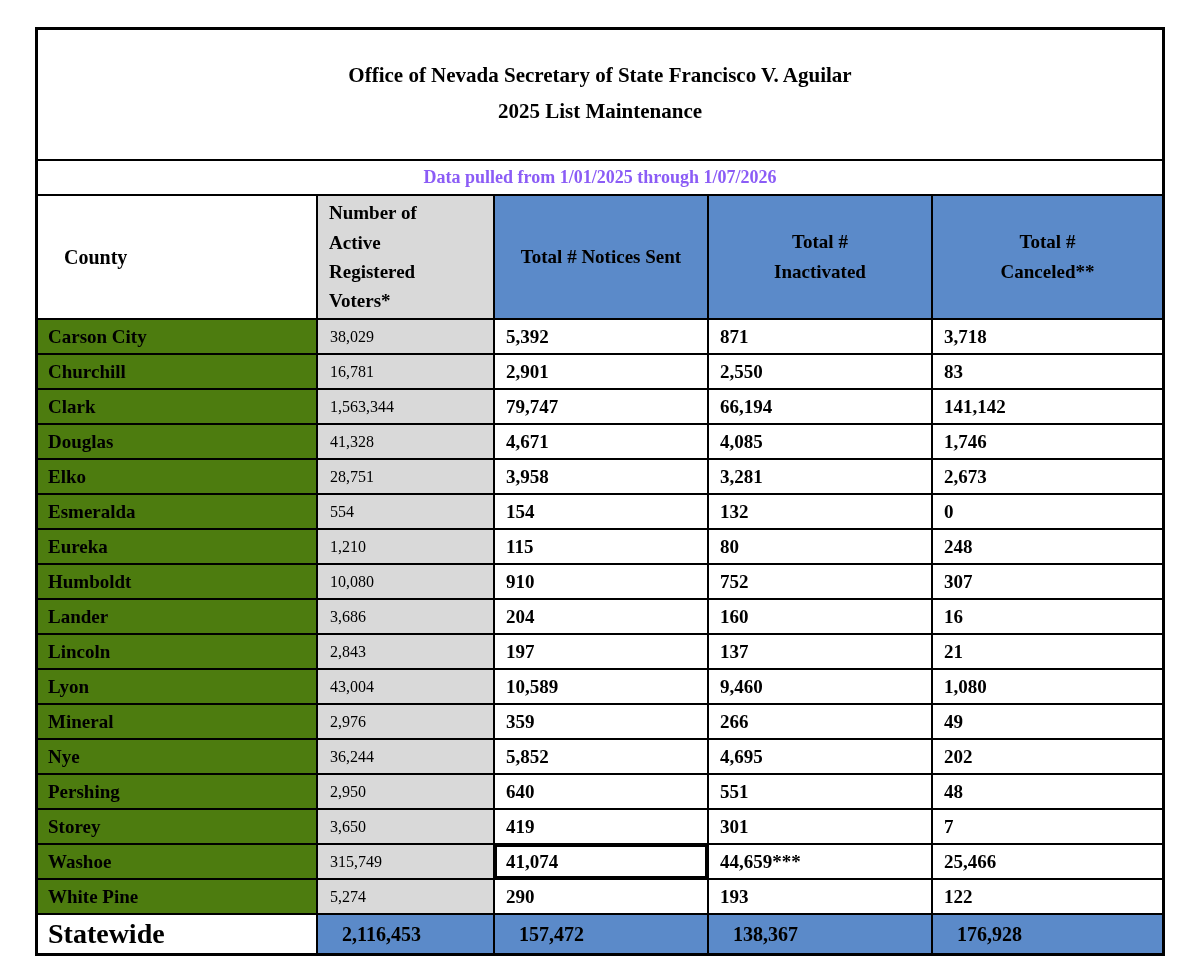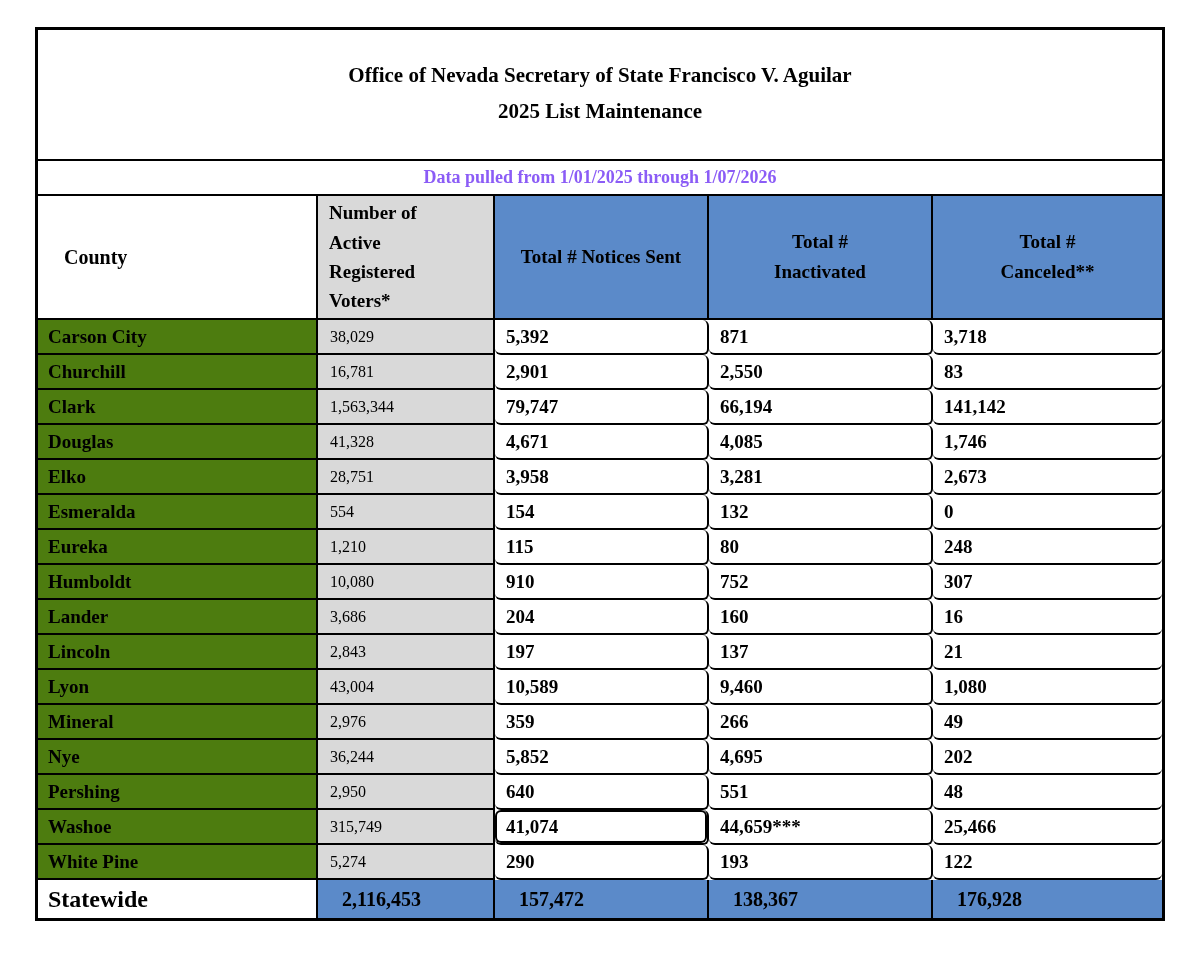--- a/index.html
+++ b/index.html
@@ -94,31 +94,30 @@
     background: #d9d9d9;
     font-size: 16px;
     font-weight: normal;
     padding-left: 12px;
   }
   td.value-cell {
     font-weight: bold;
     font-size: 19px;
     padding-left: 11px;
     background: #ffffff;
-    border-radius: 6px;
   }
   td.highlighted-cell {
     box-shadow: inset 0 0 0 2px #000000;
   }
 
   
   tr.total-row { height: 38px; }
   td.total-county {
     font-weight: bold;
-    font-size: 24px;
+    font-size: 28px;
     padding-left: 10px;
     background: #ffffff;
   }
   td.total-value {
     font-weight: bold;
     font-size: 20px;
     padding-left: 24px;
     background: #5b8ac9;
   }
 </style>
@@ -268,20 +267,27 @@
   </tr>
 
   <tr class="data-row">
     <td class="county-cell">Pershing</td>
     <td class="voters-cell">2,950</td>
     <td class="value-cell">640</td>
     <td class="value-cell">551</td>
     <td class="value-cell">48</td>
   </tr>
 
+  <tr class="data-row">
+    <td class="county-cell">Storey</td>
+    <td class="voters-cell">3,650</td>
+    <td class="value-cell">419</td>
+    <td class="value-cell">301</td>
+    <td class="value-cell">7</td>
+  </tr>
 
   <tr class="data-row">
     <td class="county-cell">Washoe</td>
     <td class="voters-cell">315,749</td>
     <td class="value-cell highlighted-cell">41,074</td>
     <td class="value-cell">44,659***</td>
     <td class="value-cell">25,466</td>
   </tr>
 
   <tr class="data-row">

